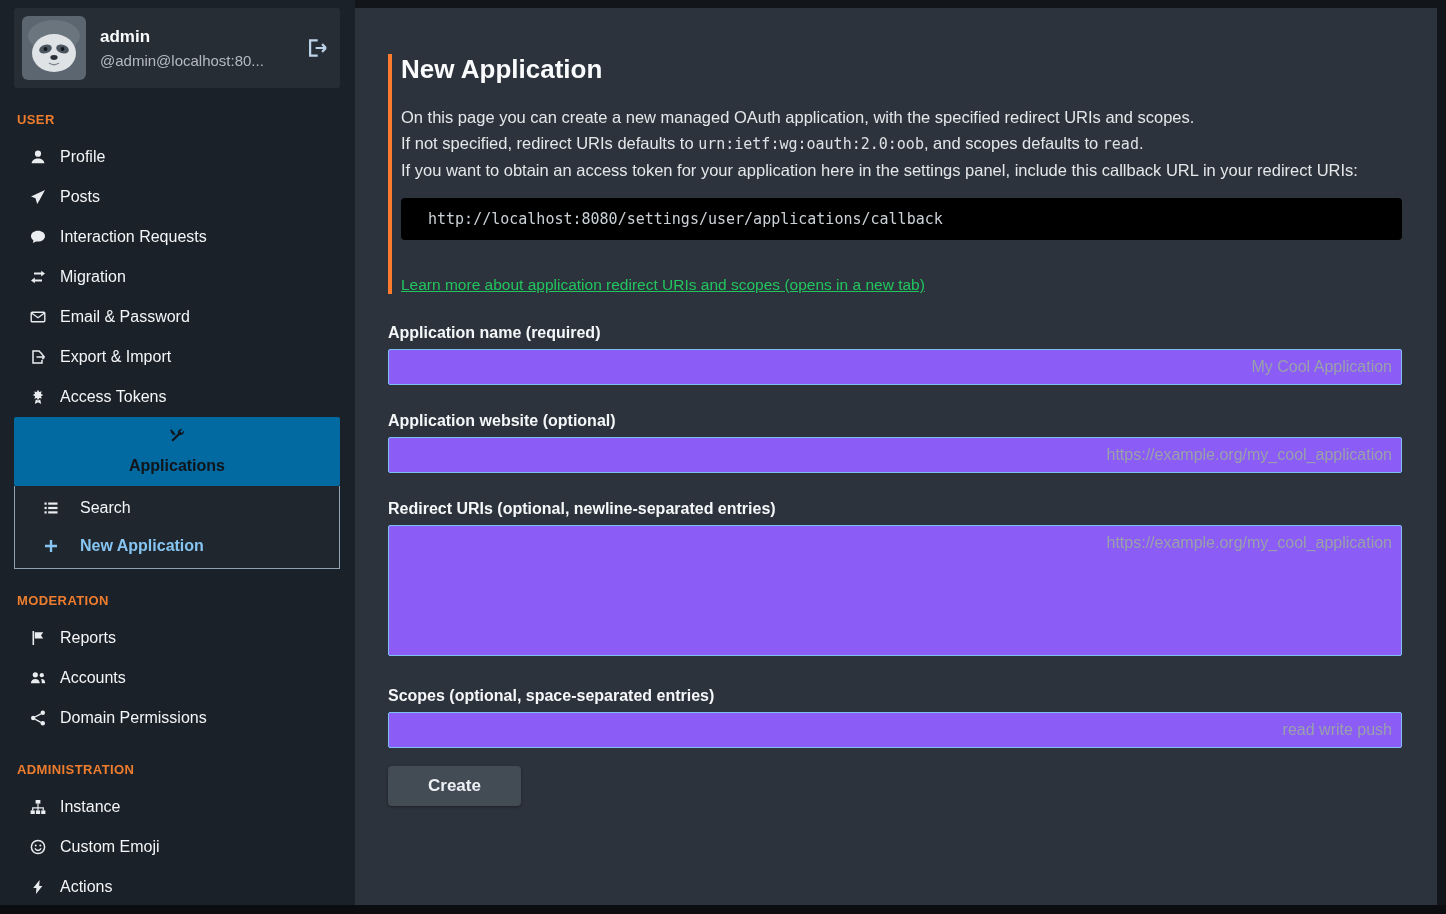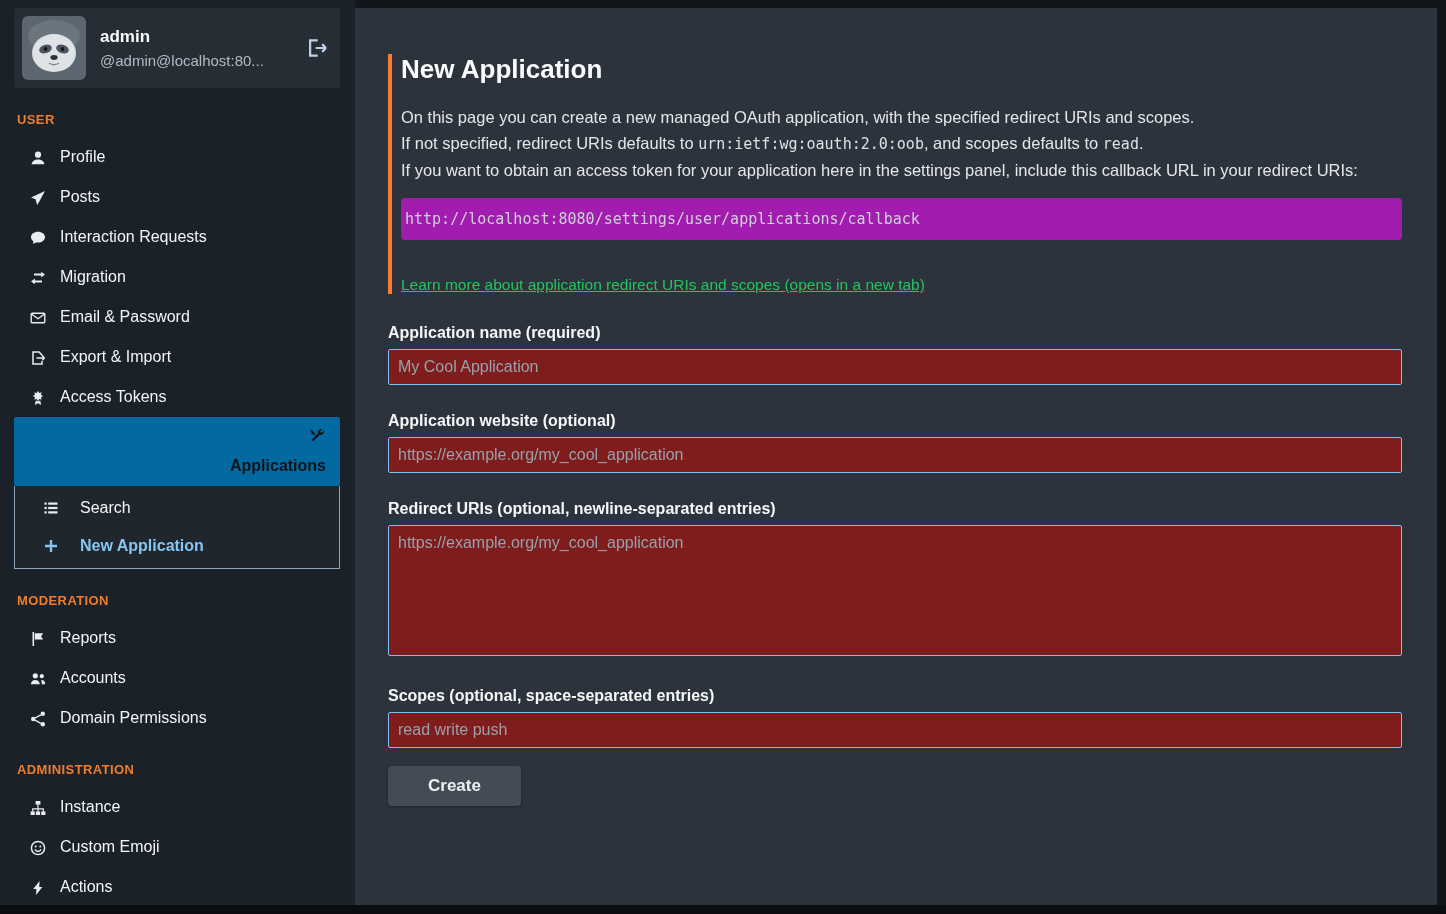--- a/index.html
+++ b/index.html
@@ -26,21 +26,21 @@
   .avatar { width:64px; height:64px; border-radius:5px; overflow:hidden; flex:none; }
   .user-meta { display:flex; flex-direction:column; gap:5px; min-width:0; }
   .user-name { font-size:17px; font-weight:bold; color:#fbfcfd; }
   .user-handle { font-size:15px; color:#b3bac3; white-space:nowrap; }
   .logout { margin-left:auto; color:#bdd3ea; cursor:pointer; display:flex; }
   .section-title {
     color:#ee7d2e; font-size:13px; font-weight:bold; letter-spacing:.4px;
     margin:24px 0 10px 3px;
   }
   .nav-item {
-    display:flex; align-items:flex-end; gap:13px;
+    display:flex; align-items:center; gap:13px;
     padding:11px 14px; font-size:16px; color:#f3f5f7;
     cursor:pointer; border-radius:2px;
   }
   .nav-icon { width:19px; display:flex; justify-content:center; align-items:center; color:#e9edf0; flex:none; }
   .nav-icon svg { display:block; }
   .nav-item.active { background:#0369a1; color:#10151b; font-weight:bold;flex-direction:column; }
   .nav-item.active .nav-icon { color:#10151b; }
   .submenu {
     border:1px solid #8ea2b4; border-top:none;
     background:#20262d; padding:3px 0; margin-bottom:6px;
@@ -56,37 +56,37 @@
     flex:1; margin:8px 9px 0 0; height:897px;
     background:#2d333c;
     padding:46px 35px 0 33px;
     overflow:hidden;
   }
   .intro { border-left:4px solid #ff7b2e; padding-left:9px; }
   .page-title { font-size:26px; font-weight:bold; margin:0 0 20px; color:#fbfcfd; }
   .intro p { margin:2px 0; font-size:16.5px; line-height:1.46; color:#e4e7ea; }
   .inline-code { font-family:"DejaVu Sans Mono", monospace; font-size:15px; color:#dde1e5; }
   .callback {
-    background:#a21caf; border-radius:4px;
-    padding:12px 4px; margin:16px 0 0;
+    background:#000000; border-radius:4px;
+    padding:12px 27px; margin:16px 0 0;
     font-family:"DejaVu Sans Mono", monospace; font-size:15px; color:#ccd2d8;
     white-space:pre; overflow:hidden;
   }
   .learn-link {
     display:inline-block; margin-top:36px;
     color:#22c55e; font-size:15.5px; text-decoration:underline; cursor:pointer;
   }
   .app-form { margin-top:8px; }
   .field-label { display:block; font-weight:bold; font-size:16px; color:#f5f7f9; margin:27px 0 7px; }
   .field-label.first { margin-top:30px; }
   .text-input, .text-area {
-    width:100%; background:#7f1d1d;
+    width:100%; background:#8b5cf6;
     border:1px solid #7cc0f2; border-radius:2px;
     color:#e6e9ec; font-size:16px; font-family:"Liberation Sans", sans-serif;
-    padding:8px 9px; outline:none;
+    padding:8px 9px; outline:none;text-align:right;
   }
   .text-area { height:131px; resize:none; }
   .text-input::placeholder, .text-area::placeholder { color:#99a1ab; opacity:1; }
   .create-btn {
     margin-top:18px; background:#434b55; color:#eef1f4;
     font-weight:bold; font-size:17px; font-family:"Liberation Sans", sans-serif;
     border:none; border-radius:4px; padding:10px 40px; cursor:pointer;
     box-shadow:0 1px 3px rgba(0,0,0,.35);
   }
   .bottom-strip { position:fixed; left:0; right:0; bottom:0; height:9px; background:#0b0d10; }

